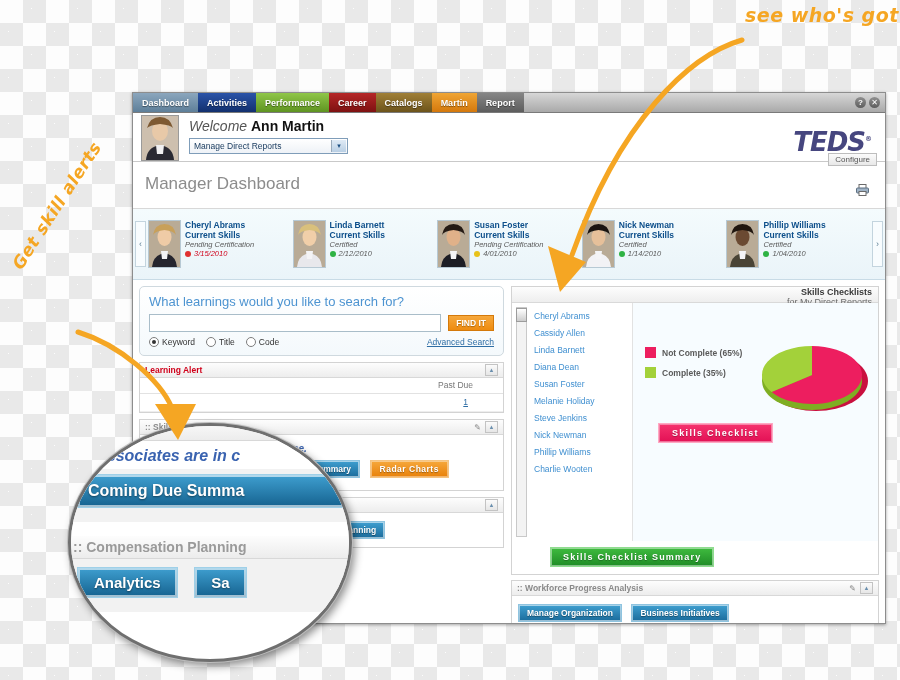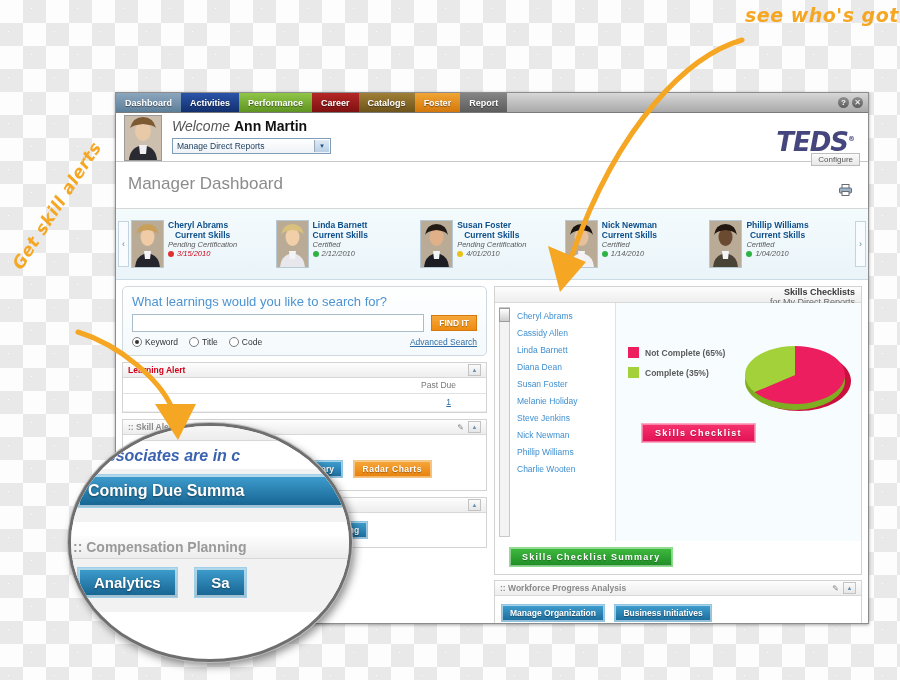--- a/index.html
+++ b/index.html
@@ -13,21 +13,21 @@
     position:absolute;inset:0;
     background-image:
       linear-gradient(45deg,#e9e9e9 25%,transparent 25%,transparent 75%,#e9e9e9 75%),
       linear-gradient(45deg,#e9e9e9 25%,transparent 25%,transparent 75%,#e9e9e9 75%);
     background-size:46px 46px;
     background-position:0 0,23px 23px;
     background-color:#fdfdfd;
   }
   
   #app{
-    position:absolute;left:115px;top:92px;width:752px;height:530px;
+    position:absolute;left:132px;top:92px;width:752px;height:530px;
     background:#ffffff;border:1px solid #8d8d8d;
     box-shadow:0 1px 3px rgba(0,0,0,.35);
     overflow:hidden;
   }
   
   .navbar{
     height:19px;display:flex;align-items:stretch;
     background:linear-gradient(#d7d7d7,#a9a9a9);
     border-bottom:1px solid #7a7a7a;position:relative;
   }
@@ -95,21 +95,21 @@
     width:9px;height:44px;border:1px solid #c3d4de;background:#f8fcfe;
     color:#5f8196;font-size:9px;display:flex;align-items:center;justify-content:center;cursor:pointer;
   }
   .cards{flex:1;display:flex;align-items:center;gap:1px;padding:0 2px;}
   .ecard{display:flex;align-items:flex-start;flex:1;min-width:0;}
   .ephoto{
     width:31px;height:46px;border:1px solid #b7c9d4;background:#b5a893;flex:0 0 auto;overflow:hidden;position:relative;
   }
   .einfo{margin-left:4px;min-width:0;}
   .ename{font-size:8.5px;font-weight:bold;color:#0d4f8b;white-space:nowrap;}
-  .eskills{font-size:8.5px;font-weight:bold;color:#0d4f8b;white-space:nowrap;text-align:center;}
+  .eskills{font-size:8.5px;font-weight:bold;color:#0d4f8b;white-space:nowrap;}
   .estatus{font-size:7.5px;font-style:italic;color:#5a5a5a;white-space:nowrap;}
   .edate{font-size:7.5px;font-style:italic;white-space:nowrap;display:flex;align-items:center;gap:3px;}
   .dot{width:6px;height:6px;border-radius:50%;display:inline-block;flex:0 0 auto;}
   
   .body2{display:flex;padding:6px;gap:7px;background:#fff;height:344px;box-sizing:border-box;}
   .colL{width:365px;flex:0 0 auto;}
   .colR{flex:1;min-width:0;}
   
   .searchbox{
     border:1px solid #cfd9df;border-radius:5px;background:linear-gradient(#ffffff,#f4f9fc);
@@ -197,20 +197,21 @@
     background:linear-gradient(#f5336e,#e31055);border:1px solid #ffa8c3;
     box-shadow:inset 0 0 0 1px rgba(255,255,255,.4);
     color:#fff;font-size:9px;font-weight:bold;padding:4px 13px;cursor:pointer;letter-spacing:1.3px;
     text-shadow:0 1px 1px rgba(0,0,0,.3);
   }
   .btngreen{
     display:inline-block;background:linear-gradient(#3fbb3f,#1f8c26);border:1px solid #8fdd8f;
     box-shadow:inset 0 0 0 1px rgba(255,255,255,.45);
     color:#fff;font-size:9px;font-weight:bold;padding:4px 12px;cursor:pointer;letter-spacing:1.2px;
     text-shadow:0 1px 1px rgba(0,0,0,.3);
+    margin-left:24px;
   }
   .icon-edit{font-size:8px;color:#8a8a8a;cursor:pointer;}
   
   #mag{
     position:absolute;left:68px;top:423px;width:278px;height:233px;
     border-radius:50%;overflow:hidden;
     border:3px solid #6f6f6f;background:#fff;
     box-shadow:0 0 0 1px #bdbdbd, 3px 4px 9px rgba(0,0,0,.45);
   }
   #maginner{position:absolute;left:-6px;top:-8px;width:330px;}
@@ -267,21 +268,21 @@
     <div class="navtab" style="background:linear-gradient(#8fc648,#5f9421)">
         <span>Performance</span>
       </div>
     <div class="navtab" style="background:linear-gradient(#b52626,#7e1111)">
         <span>Career</span>
       </div>
     <div class="navtab" style="background:linear-gradient(#a07f36,#6d541b)">
         <span>Catalogs</span>
       </div>
     <div class="navtab" style="background:linear-gradient(#f0a534,#d4780c)">
-        <span>Foster</span>
+        <span>Martin</span>
       </div>
     <div class="navtab" style="background:linear-gradient(#858585,#5d5d5d)">
         <span>Report</span>
       </div>
     <div class="navfill"></div>
     <div class="navicons">
       <div class="cir">?</div>
       <div class="cir">✕</div>
     </div>
   </div>

